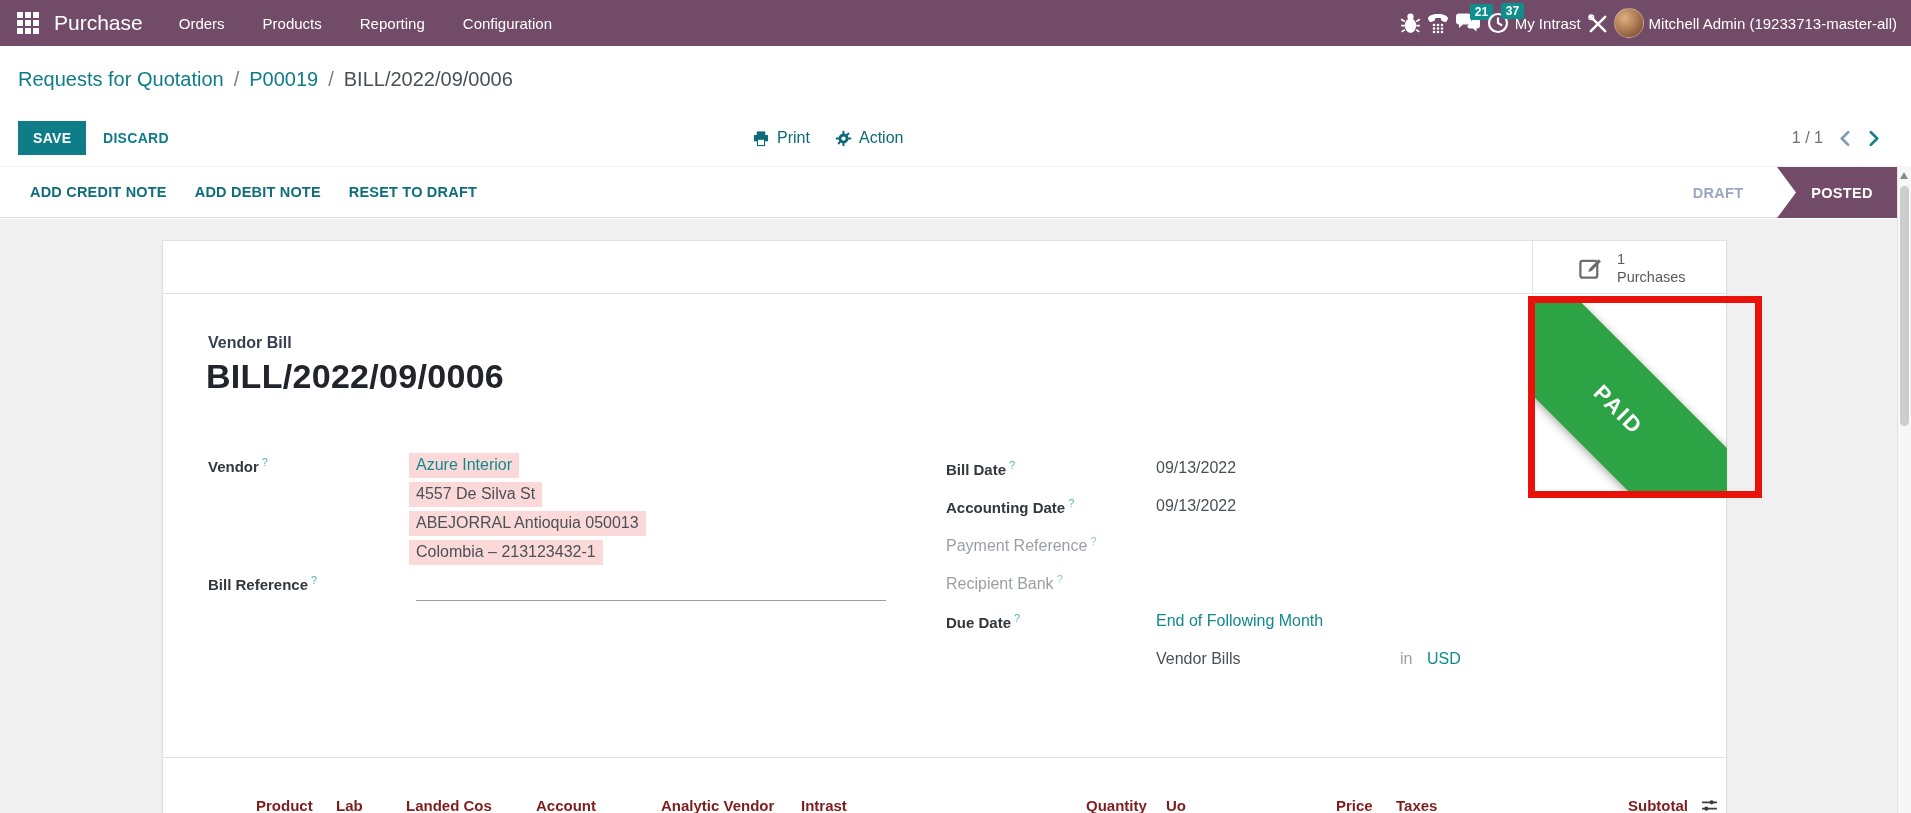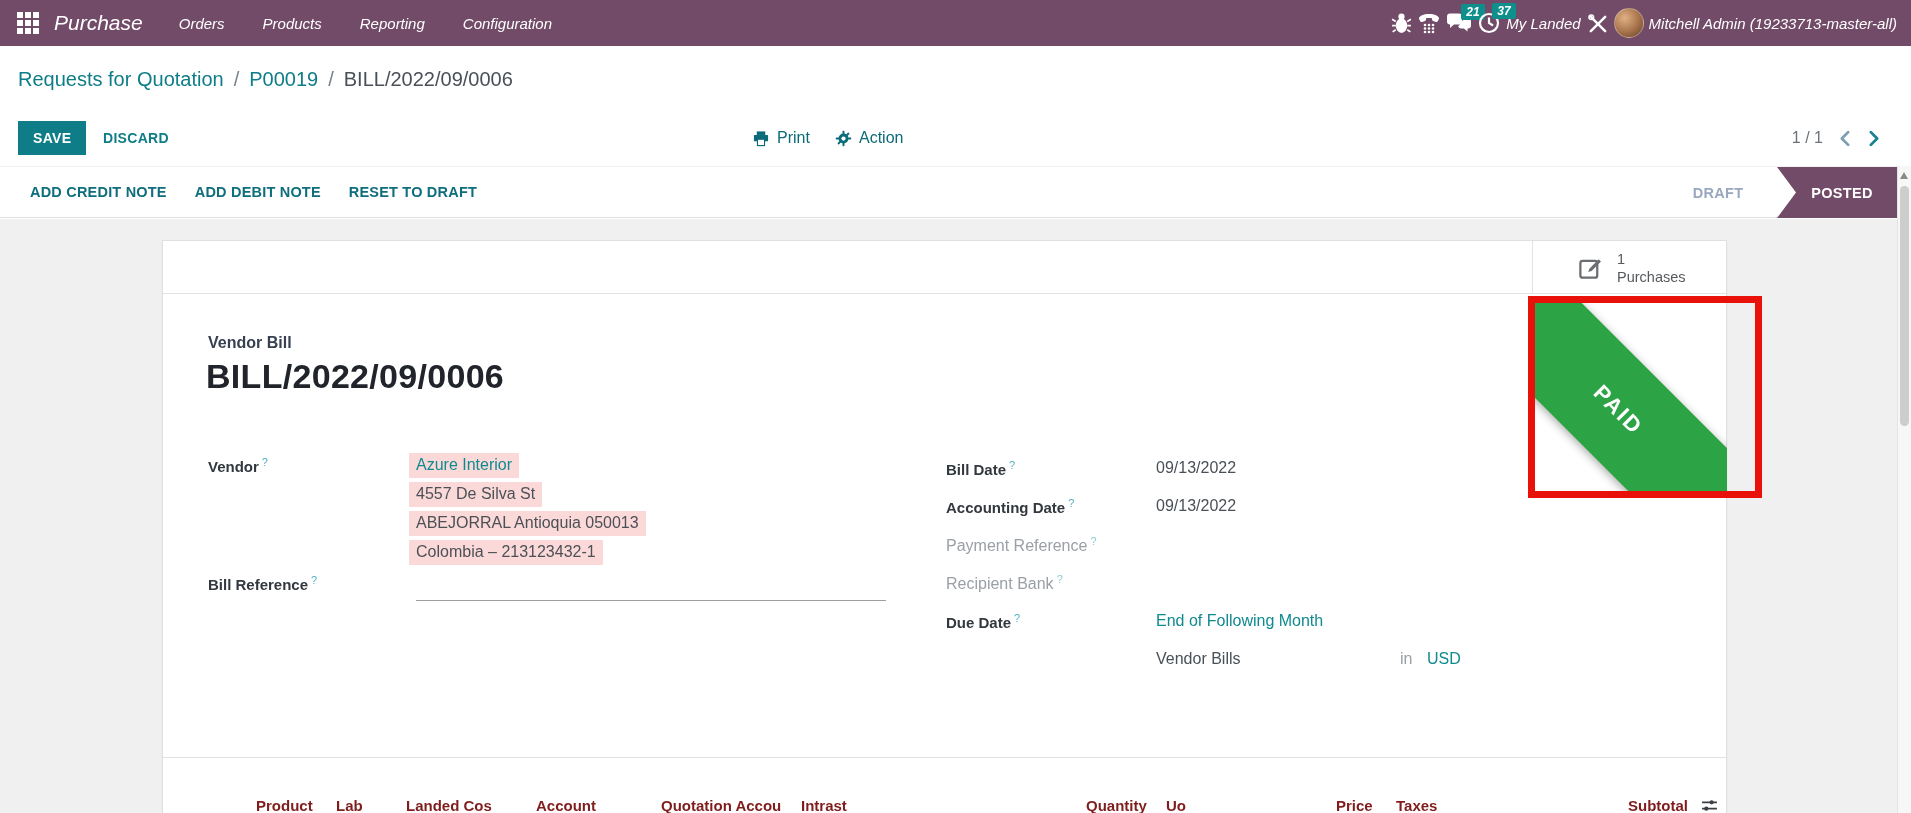--- a/index.html
+++ b/index.html
@@ -6,21 +6,20 @@
   html,body { margin:0; padding:0; }
   body {
     position:relative; width:1911px; height:813px; overflow:hidden;
     background:#fff; font-family:"Liberation Sans", sans-serif; color:#495057;
   }
   
   .topbar {
     position:absolute; top:0; left:0; width:1911px; height:46px;
     background:#714B67; color:#fff; display:flex; align-items:center;
     padding:0 14px;
-    font-style:italic;
   }
   .apps-grid { display:inline-flex; margin-left:2px; cursor:pointer; }
   .brand { font-size:21px; font-weight:500; margin-left:14px; cursor:pointer; white-space:nowrap; }
   .topmenu { display:flex; gap:38px; margin-left:36px; font-size:15px; }
   .topmenu span { cursor:pointer; white-space:nowrap; }
   .top-right { margin-left:auto; display:flex; align-items:center; gap:5px; font-size:15px; }
   .icon-wrap { position:relative; display:inline-flex; align-items:center; cursor:pointer; color:#fff; }
   .tb-badge {
     position:absolute; top:-8px; left:15px; background:#0f8f8c; color:#fff;
     font-size:12px; font-weight:700; padding:1px 5px; border-radius:2px; line-height:14px;
@@ -192,21 +191,21 @@
         </svg>
       <span class="tb-badge">21</span>
     </span>
     <span class="icon-wrap">
       <svg width="24" height="24" viewBox="0 0 24 24" fill="none" stroke="currentColor" stroke-width="2.2">
           <circle cx="12" cy="12" r="9"></circle>
           <path d="M12 6.5V12l4 2.5"></path>
         </svg>
       <span class="tb-badge">37</span>
     </span>
-    <span style="cursor:pointer;">My Landed</span>
+    <span style="cursor:pointer;">My Intrast</span>
     <span class="icon-wrap">
       <svg width="23" height="23" viewBox="0 0 24 24" fill="none" stroke="currentColor" stroke-width="2.6" stroke-linecap="round">
           <path d="M5 5l15 15"></path>
           <path d="M20 5L5 20"></path>
           <circle cx="5.5" cy="5.5" r="2.4" stroke-width="1.6"></circle>
         </svg>
     </span>
     <span class="avatar"></span>
     <span class="user-name">Mitchell Admin (19233713-master-all)</span>
   </div>
@@ -337,21 +336,21 @@
     <div class="val" style="left:993px; top:409px;">Vendor Bills</div>
     <div class="val" style="left:1237px; top:409px; color:#9aa0a6;">in</div>
     <div class="val link" style="left:1264px; top:409px;">USD</div>
 
     <div class="tab-baseline"></div>
 
     <div class="th" style="left:93px;">Product</div>
     <div class="th" style="left:173px;">Lab</div>
     <div class="th" style="left:243px;">Landed Cos</div>
     <div class="th" style="left:373px;">Account</div>
-    <div class="th" style="left:498px;">Quotation Accou</div>
+    <div class="th" style="left:498px;">Analytic Vendor</div>
     <div class="th" style="left:638px;">Intrast</div>
     <div class="th" style="left:923px;">Quantity</div>
     <div class="th" style="left:1003px;">Uo</div>
     <div class="th" style="left:1173px;">Price</div>
     <div class="th" style="left:1233px;">Taxes</div>
     <div class="th" style="left:1448px;margin-left:17px;">Subtotal</div>
     <div class="cols-icon">
       <svg width="17" height="17" viewBox="0 0 16 16">
           <g stroke="currentColor" stroke-width="1.6" fill="none">
             <path d="M1 5h14M1 11h14"></path>

